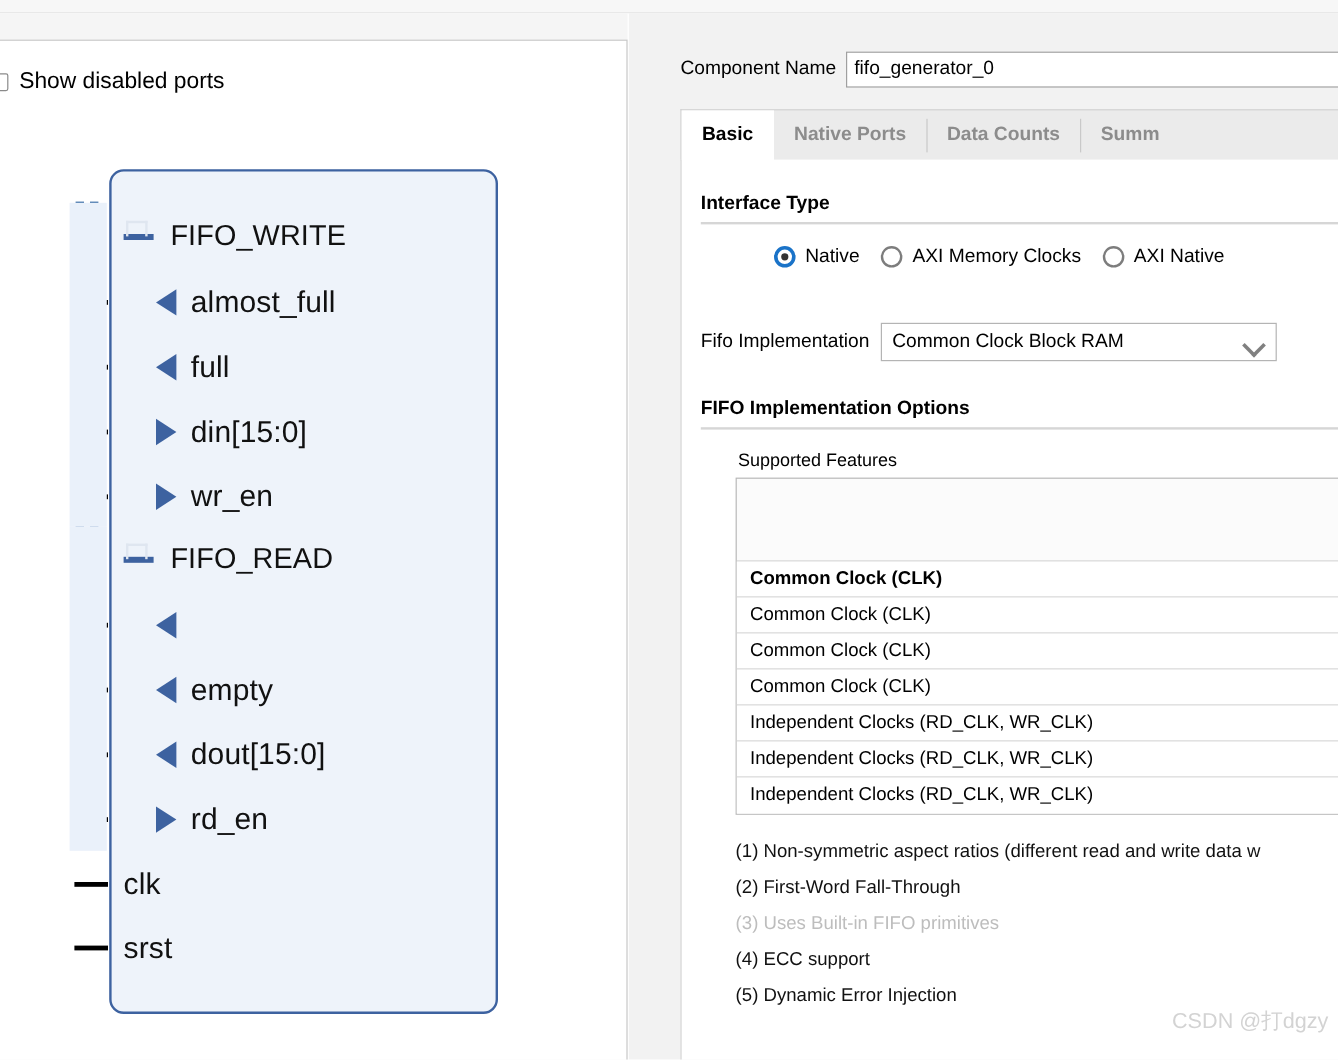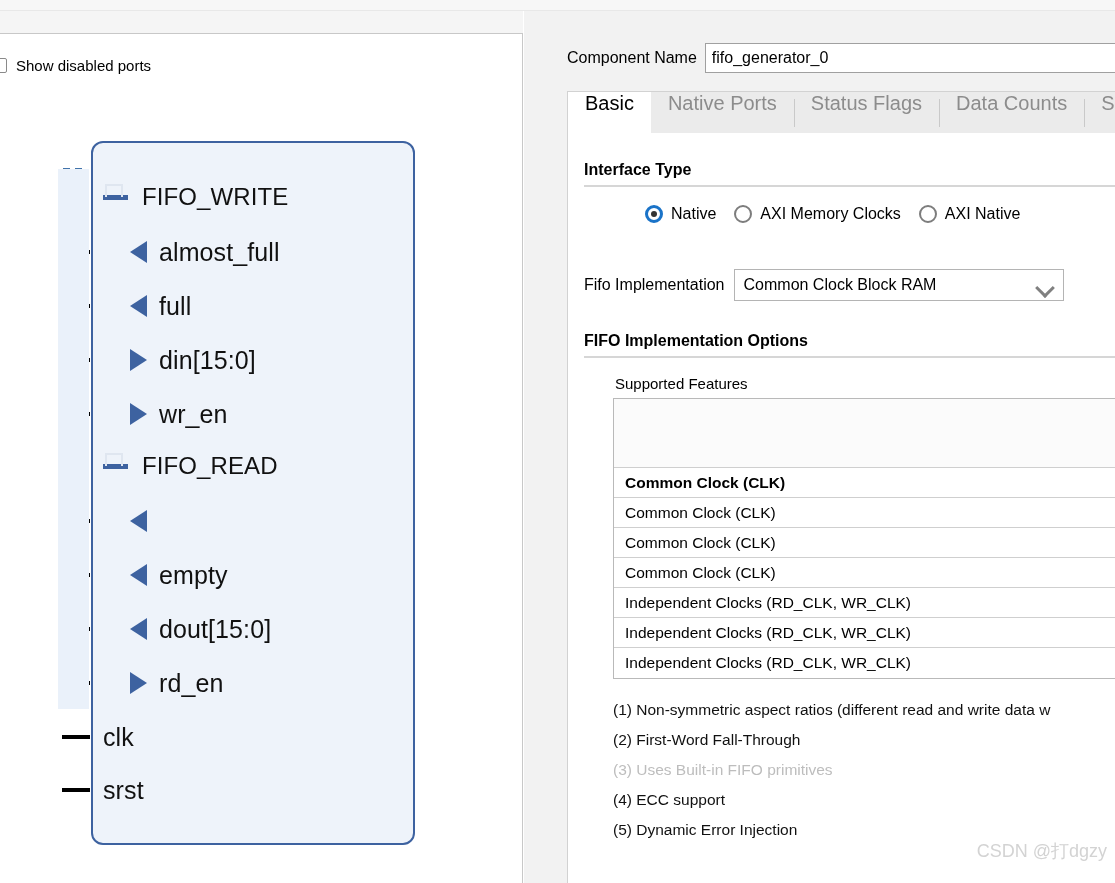--- a/index.html
+++ b/index.html
@@ -54,21 +54,21 @@
   }
   .chk-box {
     width: 15px; height: 15px;
     border: 1px solid #8a8a8a;
     border-radius: 2px;
     background: #ffffff;
     box-sizing: border-box;
     flex: none;
   }
   #show-disabled-label {
-    font-size: 15px;
+    font-size: 19px;
     color: #000;
     white-space: nowrap;
   }
 
   
   #fifo-symbol {
     position: absolute;
     left: 58px;
     top: 130px;
     width: 360px;
@@ -208,24 +208,25 @@
     width: 548px;
     height: 42px;
     background: #ebebeb;
     border-top: 1px solid #d2d2d2;
     border-left: 1px solid #d2d2d2;
     display: flex;
     align-items: stretch;
   }
   .tab {
     display: flex;
+    align-items: center;
     padding: 0 17px;
-    font-size: 20px;
+    font-size: 16px;
     color: #8c8c8c;
-    font-weight: normal;
+    font-weight: bold;
     white-space: nowrap;
     position: relative;
   }
   .tab + .tab::before {
     content: "";
     position: absolute;
     left: 0; top: 7px; bottom: 7px;
     width: 1px;
     background: #c9c9c9;
   }
@@ -483,23 +484,20 @@
     <span id="component-name-label">Component Name</span>
     <input id="component-name-input" type="text" value="fifo_generator_0" style="">
   </div>
 
   <div id="tab-strip">
       <div class="tab active">
         <span>Basic</span>
       </div>
       <div class="tab">
         <span>Native Ports</span>
-      </div>
-      <div class="tab">
-        <span>Status Flags</span>
       </div>
       <div class="tab">
         <span>Data Counts</span>
       </div>
       <div class="tab">
         <span>Summ</span>
       </div>
     </div>
 
   <div id="tab-content">

